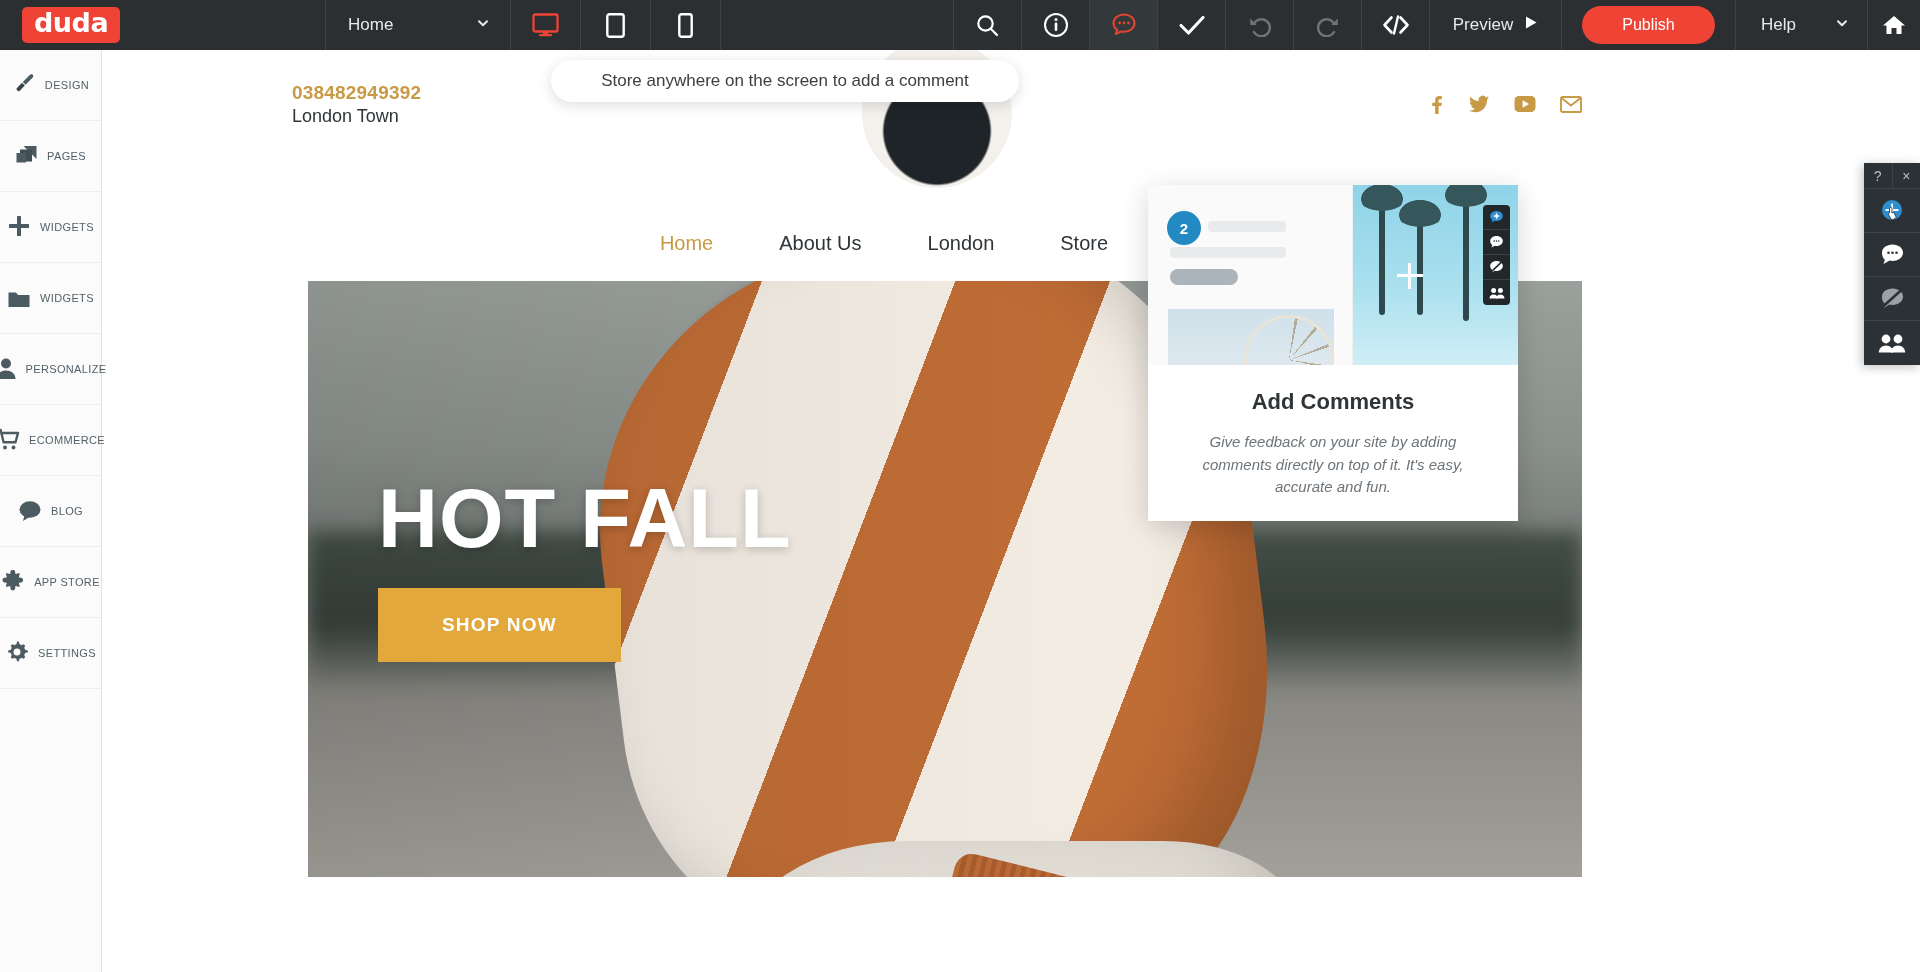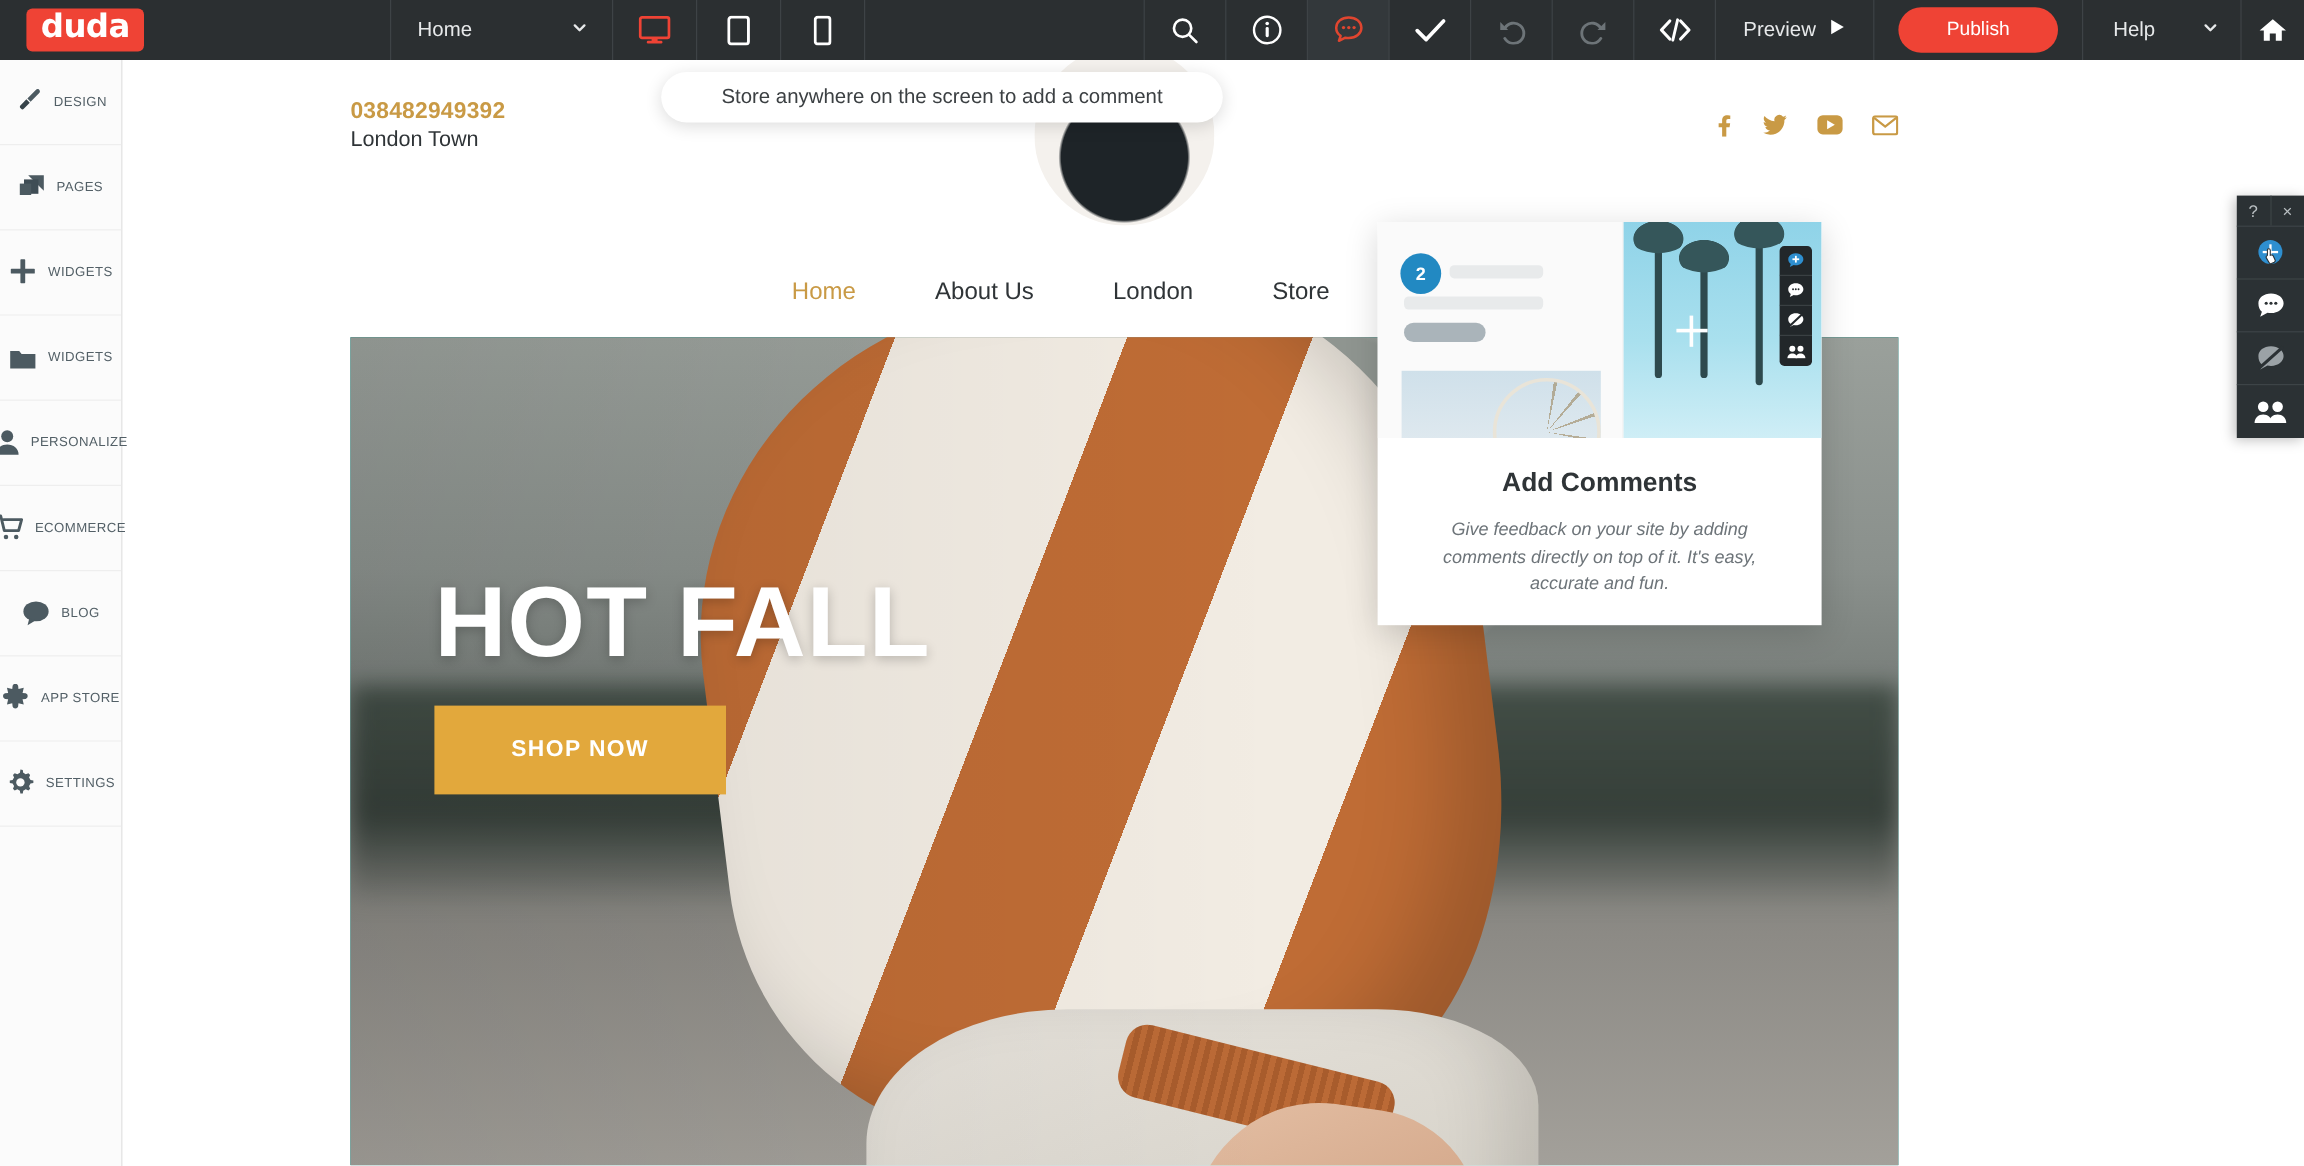--- a/index.html
+++ b/index.html
@@ -147,22 +147,23 @@
     padding-bottom: 26px;
   }
   .nav-link {
     font-size: 20px; color: #2f3437; padding: 0 33px; cursor: pointer;
     font-family: "Liberation Sans", sans-serif;
   }
   .nav-link.active { color: #c99a45; }
 
   
   .hero {
-    position: relative; height: 690px; overflow: hidden;
-    background: #0f766e;
+    position: relative; height: 596px; overflow: hidden;
+    background: #404040;
+    margin-left: 16px;
   }
   .hero-photo {
     position: absolute; inset: 0;
     background:
       radial-gradient(ellipse 520px 300px at 52% 22%, #8f9590 0 60%, rgba(143,149,144,0) 62%),
       linear-gradient(180deg, #9aa09b 0%, #8a908c 28%, #6f7571 50%, #8c8a85 72%, #a3a09a 100%);
     filter: none;
   }
   .hero-bg-hill {
     position: absolute; left: 0; top: 42%; width: 100%; height: 26%;

